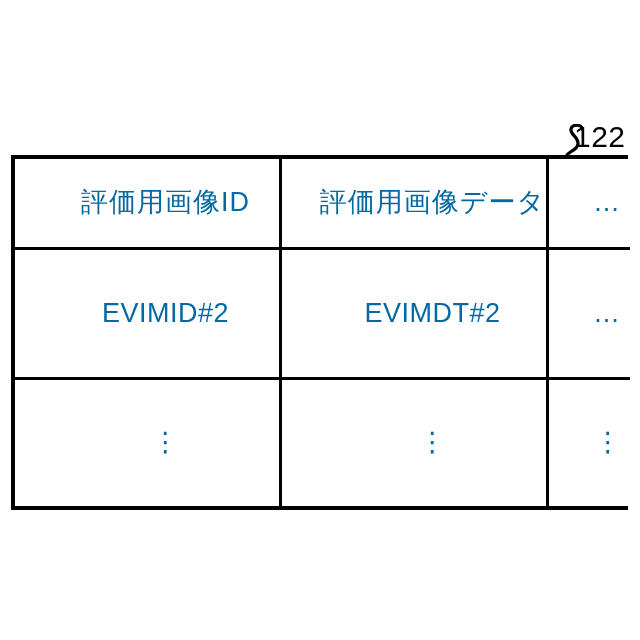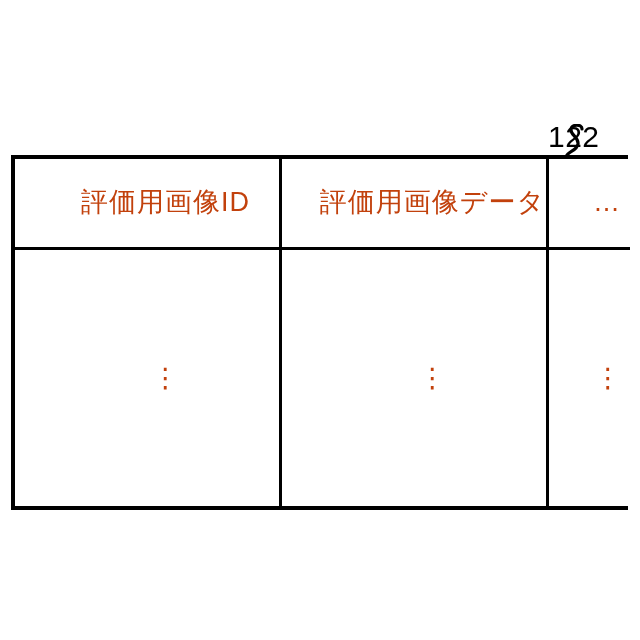--- a/index.html
+++ b/index.html
@@ -18,21 +18,21 @@
   .figure-canvas {
     position: relative;
     width: 640px;
     height: 640px;
     background: #ffffff;
   }
 
   
   .ref-label {
     position: absolute;
-    left: 548px;
+    left: 574px;
     top: 122px;
     font-size: 30px;
     line-height: 30px;
     letter-spacing: 0.5px;
     color: #000000;
     white-space: nowrap;
   }
   .ref-leader {
     position: absolute;
     left: 552px;
@@ -91,21 +91,21 @@
   }
   tbody tr.row-first-body td {
     border-top: none;
   }
 
   .cell-text {
     display: block;
     font-size: 27px;
     line-height: 1.1;
     letter-spacing: 0.5px;
-    color: #c2410c;
+    color: #0369a1;
     white-space: nowrap;
     padding-left: 37px;
   }
   .cell-text.jp {
     font-size: 27px;
     letter-spacing: 1px;
   }
   .cell-text.hdots {
     font-size: 27px;
     letter-spacing: 3px;
@@ -135,20 +135,31 @@
           </td>
           <td class="col-data">
             <span class="cell-text jp">評価用画像データ</span>
           </td>
           <td class="col-more">
             <span class="cell-text hdots">…</span>
           </td>
         </tr>
       </thead>
       <tbody>
+        <tr class="row-body">
+          <td class="col-id">
+            <span class="cell-text">EVIMID#2</span>
+          </td>
+          <td class="col-data">
+            <span class="cell-text">EVIMDT#2</span>
+          </td>
+          <td class="col-more">
+            <span class="cell-text hdots">…</span>
+          </td>
+        </tr>
         <tr class="row-ellipsis">
           <td class="col-id">
             <span class="cell-text vdots">⋮</span>
           </td>
           <td class="col-data">
             <span class="cell-text vdots">⋮</span>
           </td>
           <td class="col-more">
             <span class="cell-text vdots">⋮</span>
           </td>

